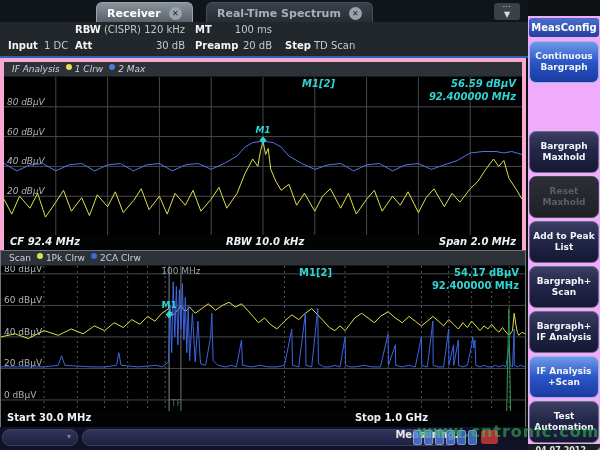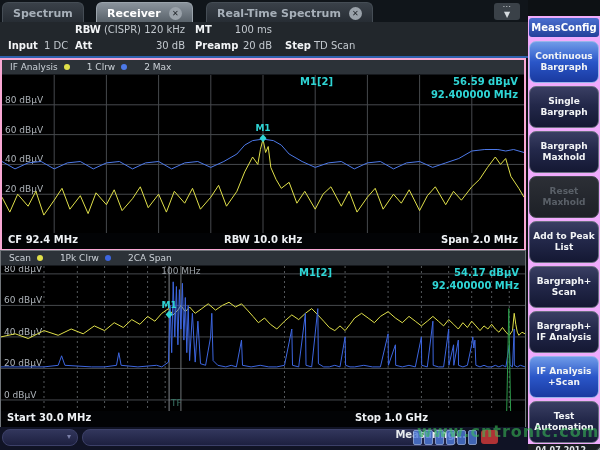--- a/index.html
+++ b/index.html
@@ -18,26 +18,26 @@
                 background:#3a4148;color:#d6dbdf;text-align:center;line-height:8px;font-size:8px;}
   .tab-overflow .dots{display:block;letter-spacing:1px;}
   
   .settings{position:absolute;left:0;top:22px;width:528px;height:34px;background:#22272c;font-size:10px;}
   .settings span{position:absolute;white-space:nowrap;}
   .slabel{color:#f2f4f6;font-weight:bold;}
   .svalue{color:#c3c9cf;}
   .divider-blue{position:absolute;left:0;top:56px;width:528px;height:2px;background:#2f62b0;}
   
   .panel{position:absolute;left:0;background:#04060a;box-sizing:border-box;}
-  .if-panel{top:58px;width:526px;height:192px;border:2px solid #f9a8d4;}
+  .if-panel{top:58px;width:526px;height:192px;border:4px solid #f9a8d4;font-style:italic;}
   .scan-panel{top:250px;width:526px;height:223px;border:1px solid #70757a;}
   .phead{position:relative;height:14px;background:#2c3238;border-bottom:1px solid #16191d;
          font-size:9px;color:#ccd2d8;display:flex;align-items:center;gap:6px;padding-left:8px;}
   .ptitle{font-weight:normal;}
-  .legend{display:flex;align-items:center;gap:17px;}
+  .legend{display:flex;gap:3px;}
   .dot{width:6px;height:6px;border-radius:50%;display:inline-block;}
   .pchart{position:relative;background:#000;}
   .if-chart-wrap{height:158px;}
   .scan-chart-wrap{height:145px;}
   .pchart svg{position:absolute;left:0;top:0;width:100%;height:100%;}
   .pfoot{position:relative;height:16px;background:#020305;font-size:10px;font-weight:bold;color:#eef1f4;}
   .pfoot span{position:absolute;top:1px;white-space:nowrap;}
   .marker-name{position:absolute;left:298px;top:1px;font-size:10px;font-weight:bold;color:#2fd5d5;}
   .marker-readout{position:absolute;right:6px;top:0;text-align:right;font-size:10px;font-weight:bold;
                   color:#2fd5d5;line-height:13px;}
@@ -82,23 +82,20 @@
   .wm-blocks i{width:7px;height:13px;background:#4d79d8;border-radius:2px;border:1px solid #9ab4e8;}
   .wm-logo{position:absolute;left:76px;top:8px;width:17px;height:14px;background:#cc3838;
            border-radius:3px;opacity:.85;}
 </style>
 </head>
 <body>
 
 <div class="screen">
 
   <div class="tabbar">
-    <div class="tab" style="left:2px;">
-      <span>Spectrum</span>
-    </div>
     <div class="tab active" style="left:96px;">
       <span>Receiver</span>
       <span class="tab-close"></span>
     </div>
     <div class="tab" style="left:206px;">
       <span>Real-Time Spectrum</span>
       <span class="tab-close"></span>
     </div>
     <div class="tab-overflow">
       <span class="dots">⋯</span><span class="arr">▼</span>
@@ -172,21 +169,21 @@
 
   <div class="panel scan-panel">
     <div class="phead">
       <span class="ptitle">Scan</span>
       <span class="legend">
         <span class="dot" style="background-color: rgb(224, 224, 74);"></span>
         <span>1Pk Clrw</span>
       </span>
       <span class="legend">
         <span class="dot" style="background-color: rgb(61, 102, 224);"></span>
-        <span>2CA Span</span>
+        <span>2CA Clrw</span>
       </span>
     </div>
     <div class="pchart scan-chart-wrap">
       <svg id="chart1" viewBox="0 0 524 145" preserveAspectRatio="none">
           <line x1="42.98956708513097" x2="42.98956708513097" y1="0" y2="145" class="dashedg"></line>
           <line x1="76.33486589739697" x2="76.33486589739697" y1="0" y2="145" class="dashedg"></line>
           <line x1="103.57995882258425" x2="103.57995882258425" y1="0" y2="145" class="dashedg"></line>
           <line x1="126.61535666706835" x2="126.61535666706835" y1="0" y2="145" class="dashedg"></line>
           <line x1="146.56952590771522" x2="146.56952590771522" y1="0" y2="145" class="dashedg"></line>
           <line x1="164.17035056003752" x2="164.17035056003752" y1="0" y2="145" class="dashedg"></line>
@@ -234,21 +231,20 @@
     <div class="sb-seg seg-small">
       <span class="chev">▾</span>
     </div>
     <div class="sb-seg seg-long"></div>
     <span class="measuring">Measuring...</span>
   </div>
 
   <div class="sidebar">
     <div class="sb-title">MeasConfig</div>
     <div class="sb-btn active" style="top:25px;">Continuous Bargraph</div>
-    <div class="sb-btn" style="top:70px;">Single Bargraph</div>
     <div class="sb-btn" style="top:115px;">Bargraph Maxhold</div>
     <div class="sb-btn disabled" style="top:160px;">Reset Maxhold</div>
     <div class="sb-btn" style="top:250px;">Bargraph+ Scan</div>
     <div class="sb-btn" style="top:205px;">Add to Peak List</div>
     <div class="sb-btn" style="top:295px;">Bargraph+ IF Analysis</div>
     <div class="sb-btn active" style="top:340px;">IF Analysis +Scan</div>
     <div class="sb-btn" style="top:385px;">Test Automation</div>
     <div class="sb-datetime">
       <div>04.07.2012</div>
       <div>13:27:07</div>

